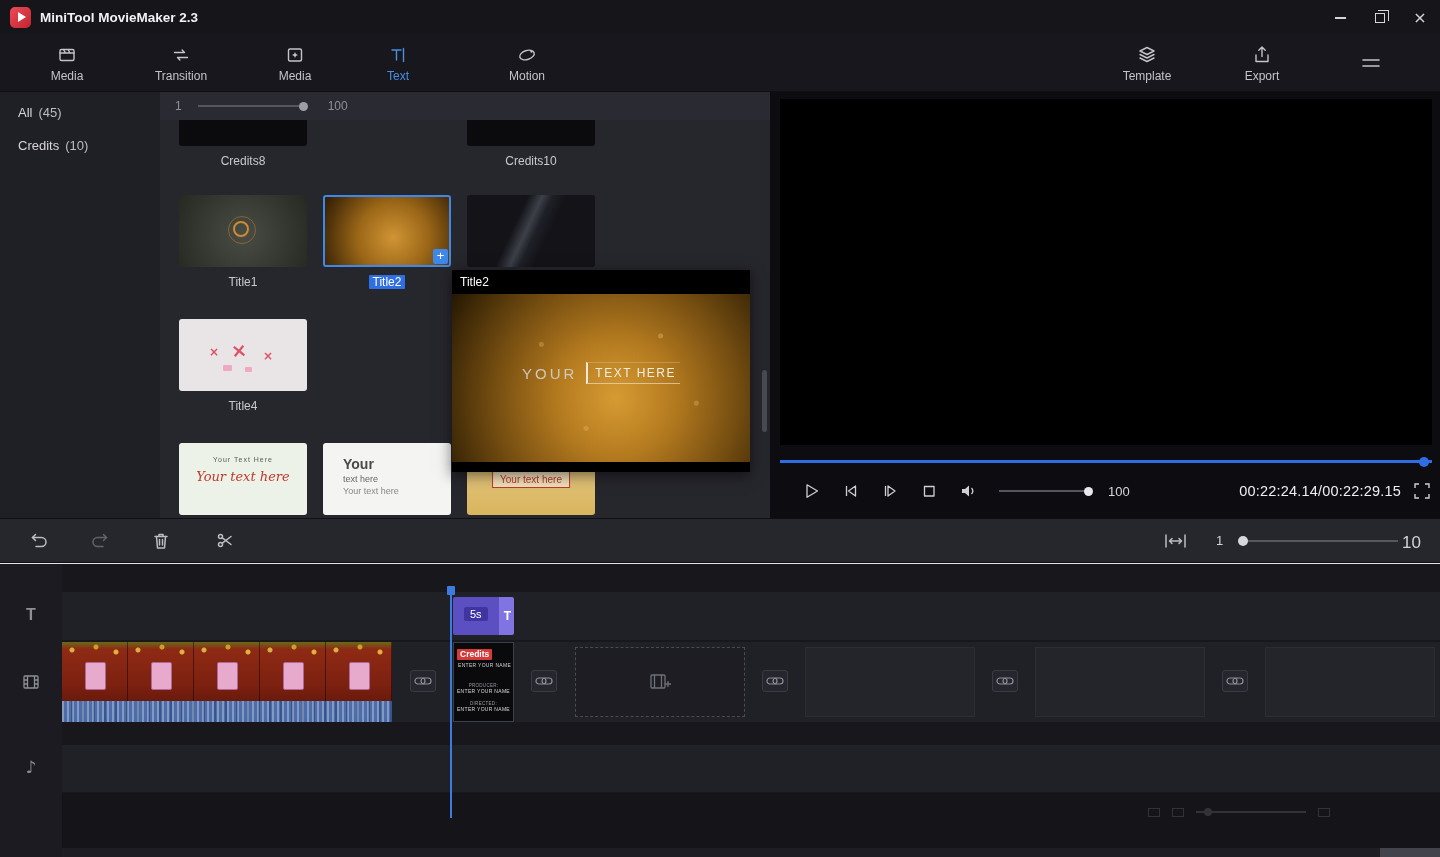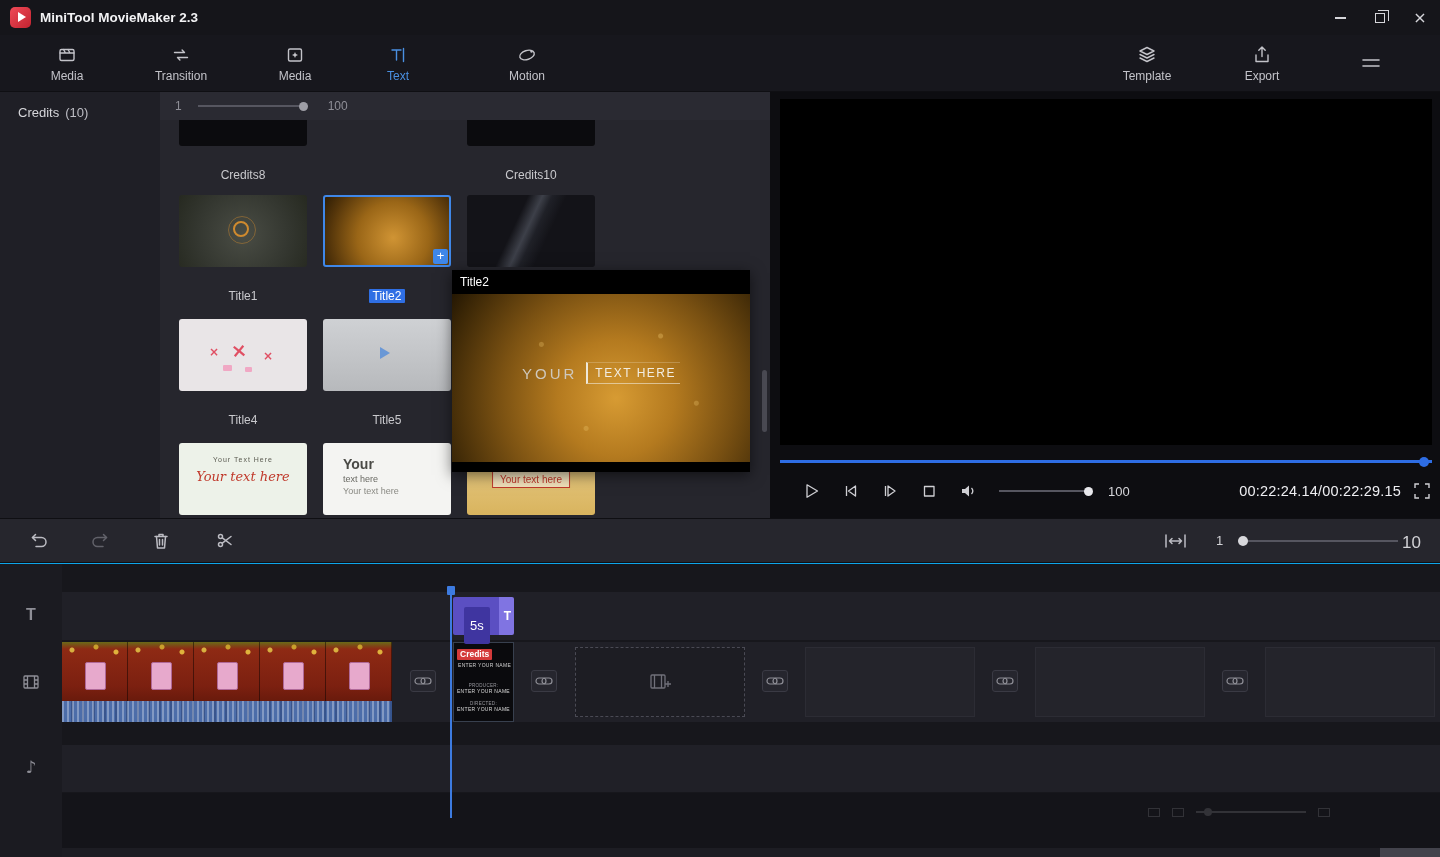--- a/index.html
+++ b/index.html
@@ -1,18 +1,18 @@
 <!DOCTYPE html>
 <html><head>
 <meta charset="utf-8">
 <style>
   *{margin:0;padding:0;box-sizing:border-box}
   html,body{background:#000}
   body{font-family:"Liberation Sans",sans-serif}
-  #app{position:relative;width:1440px;height:857px;background:#0ea5e9;overflow:hidden;color:#c9c9ce}
+  #app{position:relative;width:1440px;height:857px;background:#e5e5e5;overflow:hidden;color:#c9c9ce}
   svg{display:block}
 
   
   #titlebar{position:absolute;left:0;top:0;width:1440px;height:35px;background:#15151a;display:flex;align-items:center;z-index:30}
   .logo{width:21px;height:21px;border-radius:5px;background:linear-gradient(135deg,#ef4a57,#c22330);margin:0 9px 0 10px;position:relative;flex:0 0 auto}
   .logo::after{content:"";position:absolute;left:8px;top:5px;border-left:8px solid #fff;border-top:5.5px solid transparent;border-bottom:5.5px solid transparent}
   .tb-title{font-size:13.5px;font-weight:bold;color:#f2f2f4}
   .win-btns{margin-left:auto;display:flex;height:100%}
   .win-btn{width:40px;height:100%;display:flex;align-items:center;justify-content:center;cursor:pointer;color:#d5d5da}
   .wb-min{width:11px;height:2px;background:#d5d5da}
@@ -39,21 +39,21 @@
   .lib-header{position:absolute;left:0;top:0;width:100%;height:28px;background:#2a2a32;display:flex;align-items:center;z-index:5}
   .scale-min{margin-left:15px;font-size:12px;color:#8f8f97}
   .scale-slider{position:relative;width:110px;height:14px;margin-left:16px;cursor:pointer}
   .scale-track{position:absolute;left:0;top:6px;width:100%;height:2px;background:#565660}
   .scale-knob{position:absolute;right:0;top:2.5px;width:9px;height:9px;border-radius:50%;background:#9d9da5}
   .scale-max{margin-left:20px;font-size:12px;color:#8f8f97}
 
   .cell{position:absolute;width:128px;display:flex;flex-direction:column;align-items:center;z-index:1}
   .thumb{width:128px;height:72px;border-radius:3px;position:relative;overflow:hidden;cursor:pointer}
   .row1 .thumb{height:26px;border-radius:0 0 3px 3px}
-  .thumb-label{margin-top:22px;font-size:12px;color:#c9c9cd;white-space:nowrap}
+  .thumb-label{margin-top:8px;font-size:12px;color:#c9c9cd;white-space:nowrap}
   .thumb-label.selected{background:#2f6fe4;color:#fff;padding:0 4px;border-radius:1px}
   .thumb-black{background:#0b0b0e}
   .thumb-t1{background:radial-gradient(circle at 50% 55%,#4a4d45 0%,#343730 60%,#262920 100%)}
   .t1-ring{position:absolute;left:54px;top:26px;width:16px;height:16px;border:2px solid #cf8a2e;border-radius:50%}
   .t1-ring::after{content:"";position:absolute;left:-7px;top:-7px;width:26px;height:26px;border:1px solid rgba(207,138,46,.45);border-radius:50%}
   .thumb-t2{background:radial-gradient(circle at 55% 60%,#d09434 0%,#9a6617 45%,#54350a 80%,#2e1d04 100%);border:2px solid #3f87e8}
   .plus-btn{position:absolute;right:1px;bottom:1px;width:15px;height:15px;background:#3f87e8;color:#fff;font-size:13px;line-height:14px;text-align:center;border-radius:2px;cursor:pointer}
   .thumb-t3{background:linear-gradient(115deg,transparent 38%,rgba(170,180,200,.28) 47%,rgba(120,130,150,.12) 53%,transparent 62%),#131318}
   .thumb-t4{background:#e9e5e7}
   .x-mark{position:absolute;color:#e04f63;font-weight:bold;font-family:"DejaVu Sans",sans-serif}
@@ -132,21 +132,21 @@
   .row{position:absolute;left:62px;width:1378px;background:#202027}
   #row-text{top:28px;height:48px}
   #row-video{top:78px;height:80px}
   #row-music{top:181px;height:47px}
 
   #playhead{position:absolute;left:450px;top:22px;width:2px;height:232px;background:#3d7be0;z-index:9}
   #playhead-cap{position:absolute;left:447px;top:22px;width:8px;height:9px;background:#3d7be0;border-radius:1px;z-index:9}
 
   #text-clip{position:absolute;left:453px;top:33px;width:61px;height:38px;border-radius:2px;z-index:4;cursor:pointer;
     background:linear-gradient(90deg,#5b4fc2 0%,#5b4fc2 76%,#8074e2 76%)}
-  .tc-dur{position:absolute;left:11px;top:10px;background:#3f35a0;color:#fff;font-size:13px;padding:11px 6px;border-radius:2px}
+  .tc-dur{position:absolute;left:11px;top:10px;background:#3f35a0;color:#fff;font-size:11px;padding:1px 6px;border-radius:2px}
   .tc-T{position:absolute;right:3px;top:50%;transform:translateY(-50%);color:#fff;font-size:12px;font-weight:bold}
 
   #vstrip{position:absolute;left:62px;top:78px;width:330px;height:80px;display:flex;overflow:hidden;z-index:3;cursor:pointer}
   .vseg{flex:0 0 66px;position:relative;border-right:1px solid rgba(0,0,0,.45);
     background:
       radial-gradient(circle at 10px 8px,#d8b040 0 2px,transparent 3px),
       radial-gradient(circle at 34px 5px,#caa02c 0 2px,transparent 3px),
       radial-gradient(circle at 54px 10px,#e0b23c 0 2px,transparent 3px),
       linear-gradient(180deg,#6a6a18 0,#8e2a14 7px,#7c2010 55%,#4e1206 100%)}
   .vseg::after{content:"";position:absolute;left:23px;top:20px;width:19px;height:26px;background:#e7a9cc;border:1px solid #b06898;border-radius:2px}
@@ -249,20 +249,24 @@
     </div>
     <div class="menu-btn">
       <svg width="26" height="20" viewBox="0 0 26 20">
           <path d="M5 7h16M5 13h16"></path>
         </svg>
     </div>
   </div>
 
   <div id="sidebar">
     <div class="side-item">
+        <span>All</span>
+        <span class="cnt">(45)</span>
+      </div>
+    <div class="side-item">
         <span>Credits</span>
         <span class="cnt">(10)</span>
       </div>
   </div>
 
   <div id="library">
     <div class="lib-header">
       <span class="scale-min">1</span>
       <div class="scale-slider">
         <div class="scale-track"></div>
@@ -299,26 +303,20 @@
     <div class="cell" style="left:19px;top:227px">
       <div class="thumb thumb-t4">
         <span class="x-mark" style="left:30px;top:26px;font-size:12px">×</span>
         <span class="x-mark" style="left:52px;top:20px;font-size:19px;transform:rotate(-6deg)">×</span>
         <span class="x-mark" style="left:84px;top:30px;font-size:12px">×</span>
         <span class="pink-sq" style="left:44px;top:46px;width:9px;height:6px"></span>
         <span class="pink-sq" style="left:66px;top:48px;width:7px;height:5px"></span>
       </div>
       <div class="thumb-label">Title4</div>
     </div>
-    <div class="cell" style="left:163px;top:227px">
-      <div class="thumb thumb-t5">
-          <span class="t5-play"></span>
-        </div>
-      <div class="thumb-label">Title5</div>
-    </div>
 
     <div class="cell" style="left:19px;top:351px">
       <div class="thumb thumb-r4a">
         <div class="r4a-1">Your Text Here</div>
         <div class="r4a-2">Your text here</div>
       </div>
     </div>
     <div class="cell" style="left:163px;top:351px">
       <div class="thumb thumb-r4b">
         <div class="r4b-1">Your</div>

